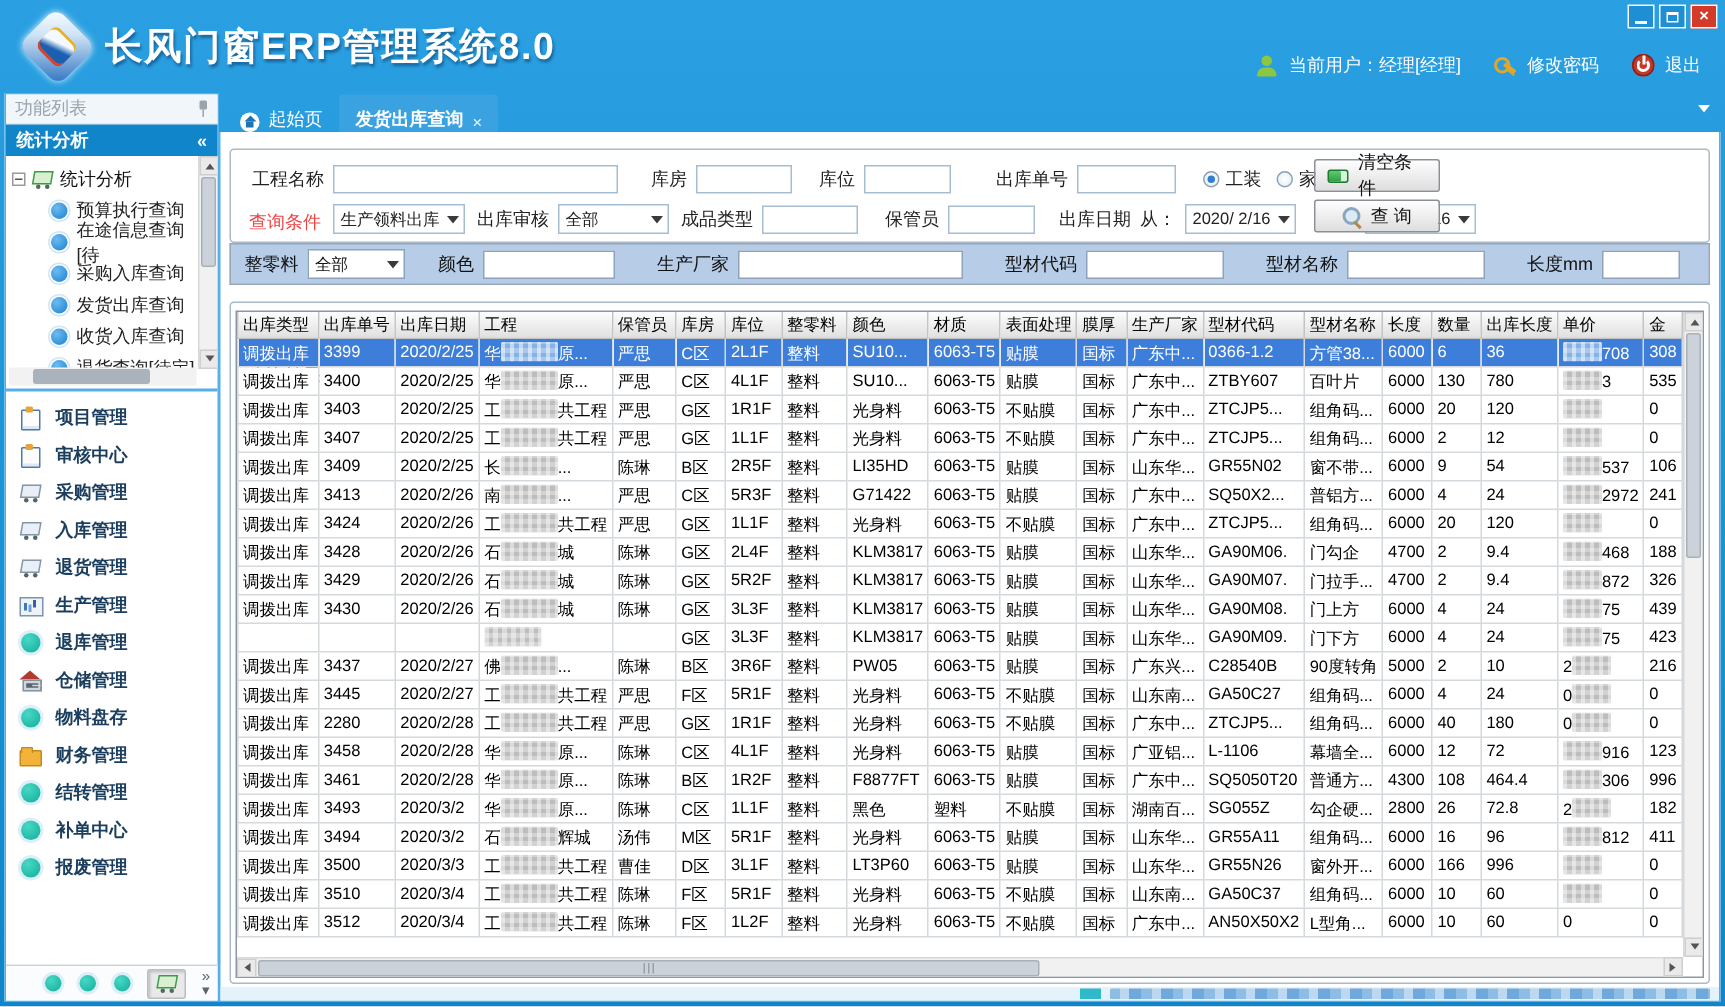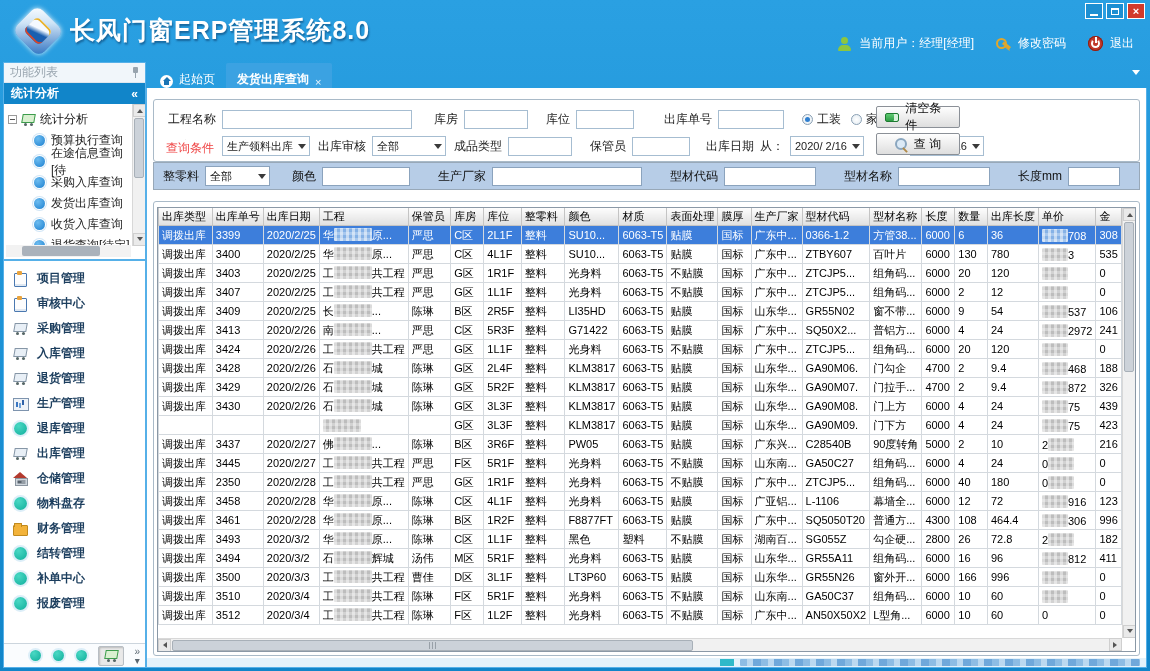--- a/index.html
+++ b/index.html
@@ -320,24 +320,20 @@
             <span class="mi cart-icon"></span>
             <span>退货管理</span>
           </div>
           <div class="menu-item">
             <span class="mi chart-icon"></span>
             <span>生产管理</span>
           </div>
           <div class="menu-item">
             <span class="mi circle-icon"></span>
             <span>退库管理</span>
-          </div>
-          <div class="menu-item">
-            <span class="mi cart-icon"></span>
-            <span>出库管理</span>
           </div>
           <div class="menu-item">
             <span class="mi warehouse-icon"></span>
             <span>仓储管理</span>
           </div>
           <div class="menu-item">
             <span class="mi circle-icon"></span>
             <span>物料盘存</span>
           </div>
           <div class="menu-item">
@@ -788,21 +784,21 @@
                       <td>GA50C27</td>
                       <td>组角码...</td>
                       <td>6000</td>
                       <td>4</td>
                       <td>24</td>
                       <td>0<span class="mosaic"></span></td>
                       <td>0</td>
                     </tr>
                     <tr>
                       <td>调拨出库</td>
-                      <td>2350</td>
+                      <td>2280</td>
                       <td>2020/2/28</td>
                       <td>工<span class="mosaic mw"></span>共工程</td>
                       <td>严思</td>
                       <td>G区</td>
                       <td>1R1F</td>
                       <td>整料</td>
                       <td>光身料</td>
                       <td>6063-T5</td>
                       <td>不贴膜</td>
                       <td>国标</td>

